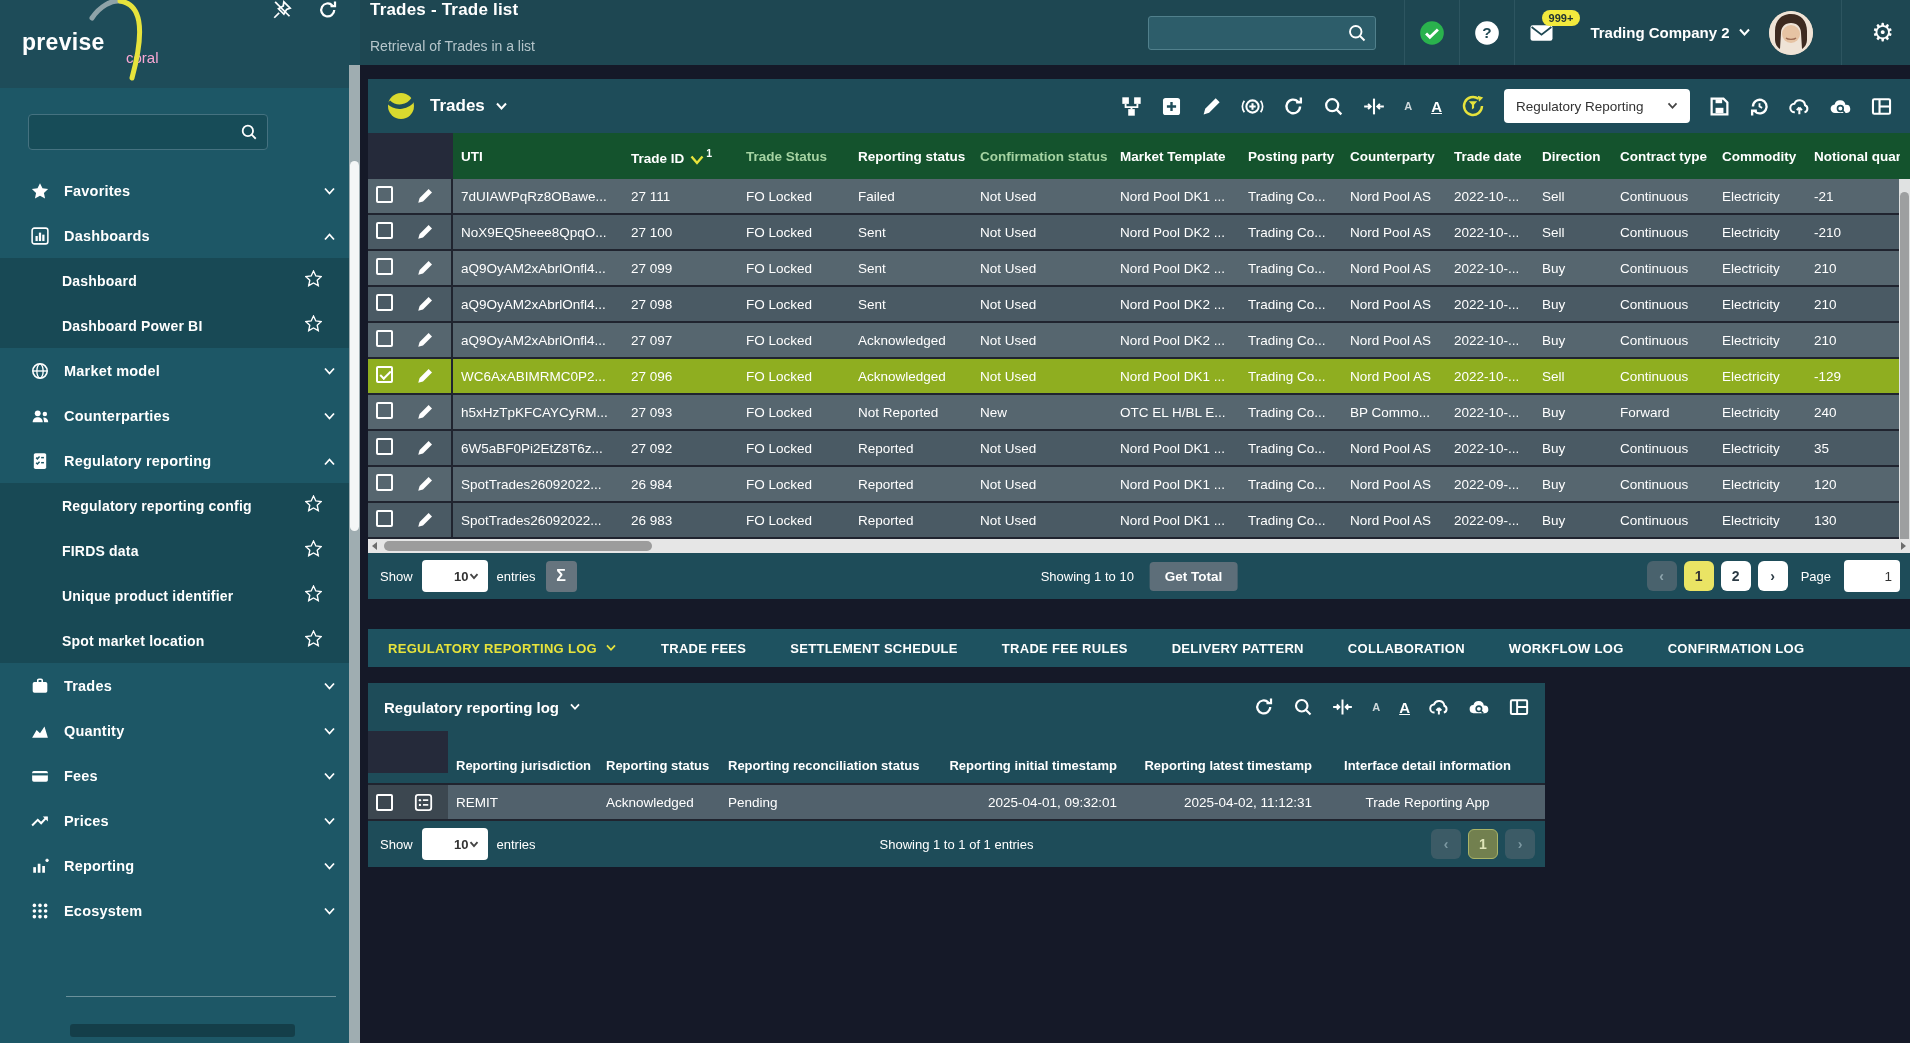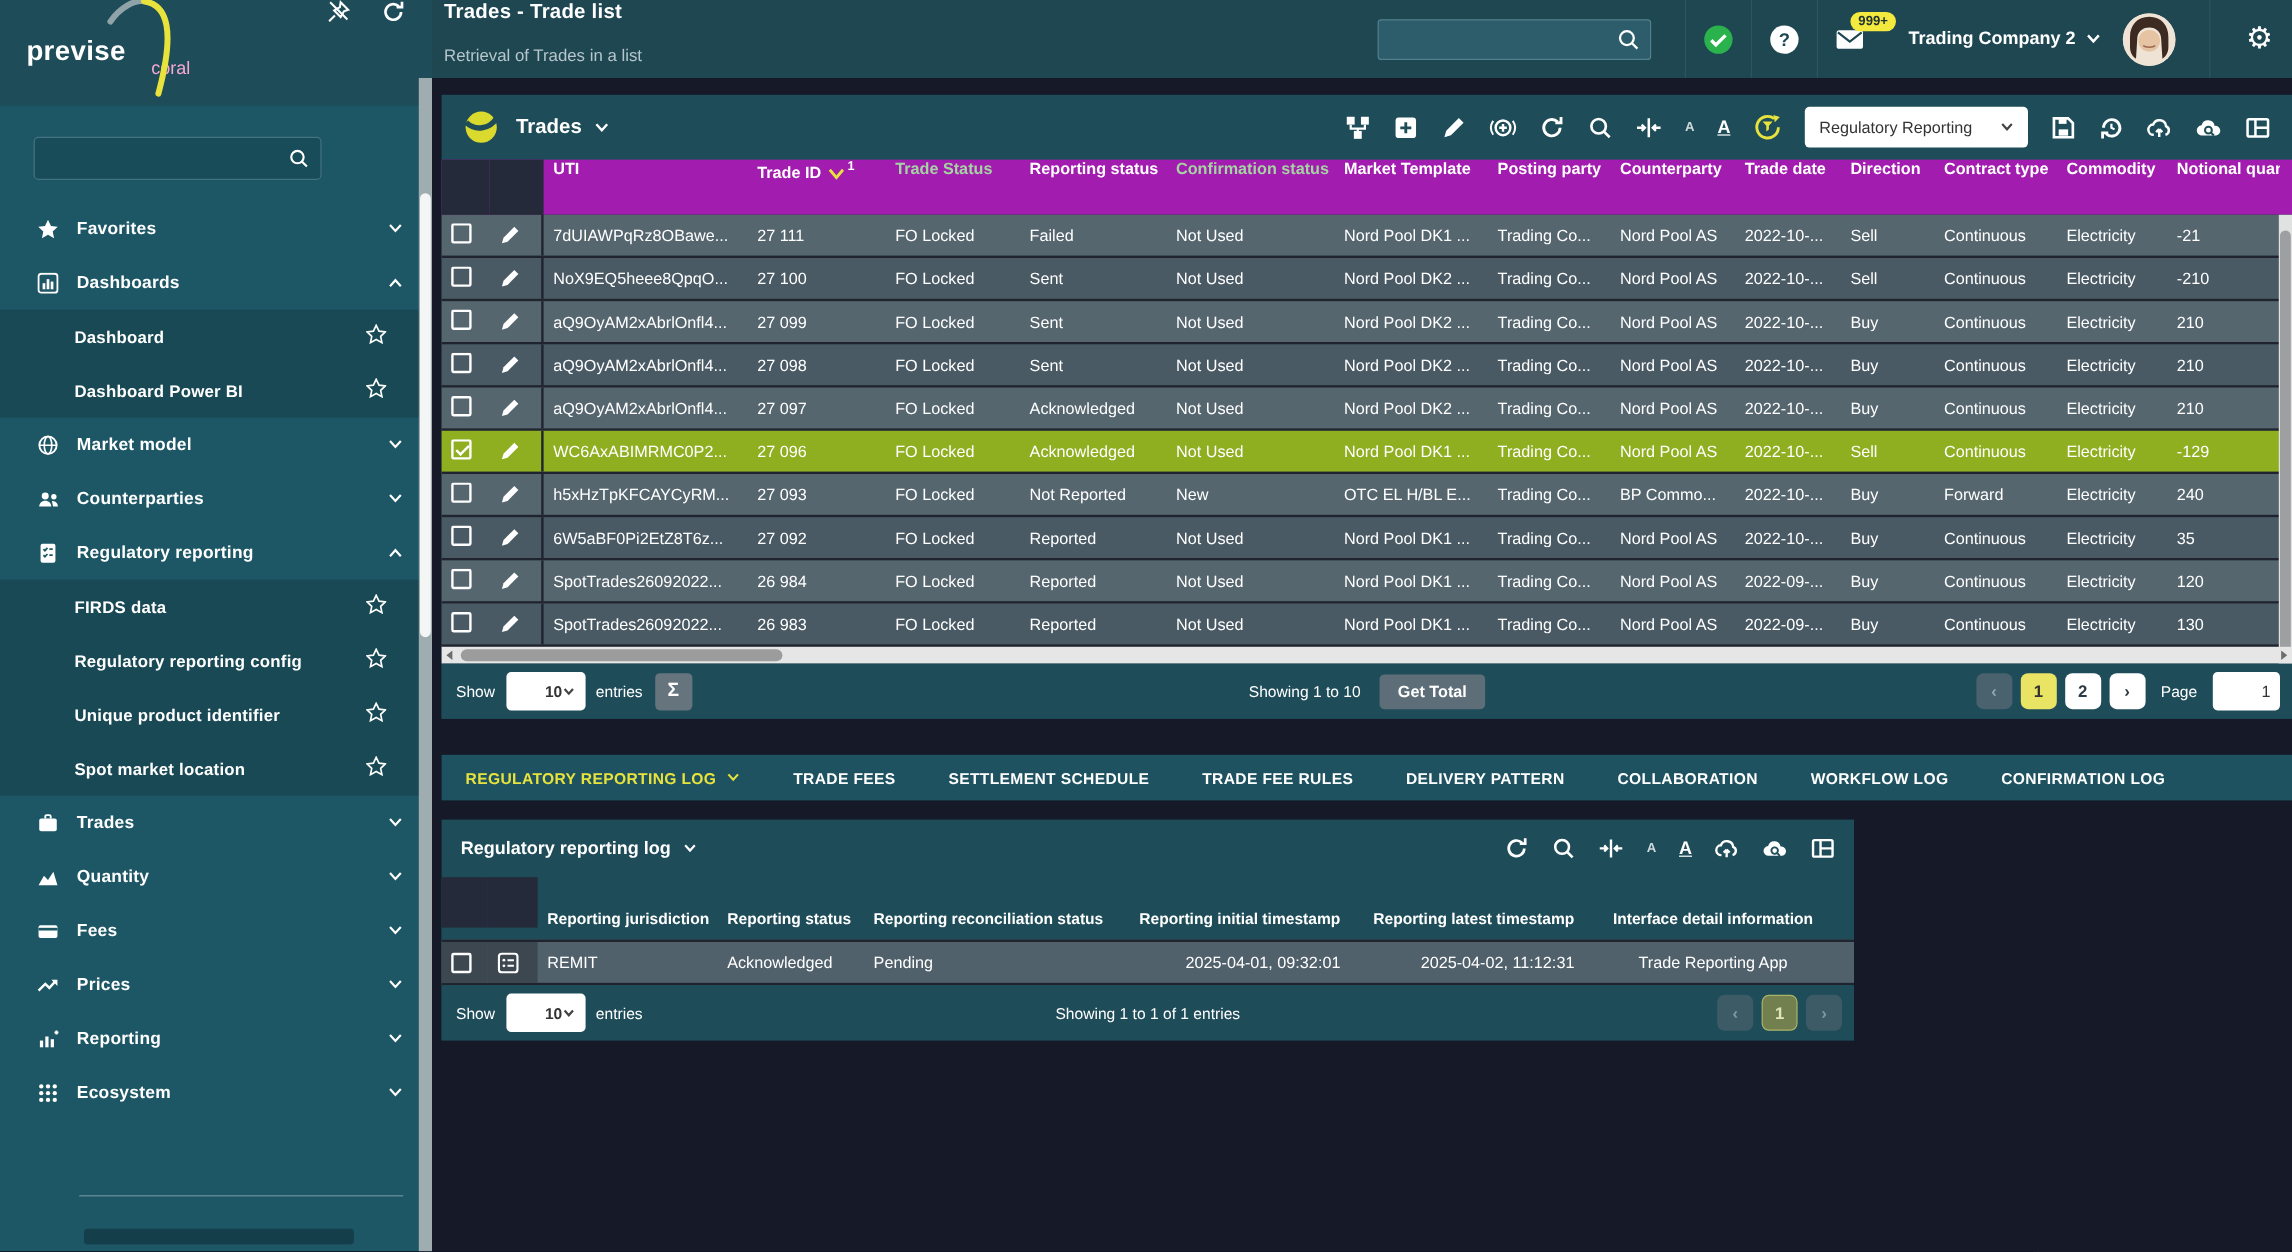--- a/index.html
+++ b/index.html
@@ -53,21 +53,21 @@
   .panel{background:#1e4c59}
   .trades-panel{margin-top:14px;width:1542px;position:relative}
   .panel-head{height:54px;display:flex;align-items:center;padding:0 18px}
   .panel-title{font-size:17px;font-weight:700;margin:0 10px 0 14px}
   .toolbar{margin-left:auto;display:flex;align-items:center;gap:19px}
   .tsel{display:flex;align-items:center;justify-content:space-between;width:186px;height:34px;background:#fff;
         color:#333;border-radius:4px;padding:0 12px;font-size:13.5px;cursor:pointer}
   .fontA{font-size:11px;color:#cfd9dc;font-weight:700}
   .fontAu{font-size:15px;font-weight:700;text-decoration:underline}
 
-  .thead{display:flex;height:46px;background:#a21caf;font-weight:700;font-size:13.5px}
+  .thead{display:flex;height:46px;align-items:center;background:#14532d;font-weight:700;font-size:13.5px}
   .cell{flex:none;padding:0 8px;white-space:nowrap;overflow:hidden}
   .darkcell{background:#252a3a;height:100%}
   .green{color:#a5d3a2}
   .c-sel{width:40px}.c-edit{width:45px}.c-uti{width:170px}.c-id{width:115px}.c-status{width:112px}
   .c-rep{width:122px}.c-conf{width:140px}.c-mt{width:128px}.c-pp{width:102px}.c-cp{width:104px}
   .c-td{width:88px}.c-dir{width:78px}.c-ct{width:102px}.c-com{width:92px}.c-nq{width:94px}
   .rows{background:#20242f}
   .trow{display:flex;align-items:center;height:36px;border-bottom:2px solid #20242f;background:#4a5a64;
         font-size:13.5px;font-weight:400}
   .rows .trow:nth-child(odd){background:#56666f}
@@ -235,27 +235,27 @@
               <path d="M4.6 9.5l1.1 1.1 1.9-2" stroke="#1d5766" stroke-width="1.3" fill="none"></path>
               <line x1="9" y1="9.5" x2="11.5" y2="9.5" stroke="#1d5766" stroke-width="1.3"></line>
             </svg>
           </span>
         <span class="nlabel">Regulatory reporting</span>
         <span class="chev"><svg width="13" height="9" viewBox="0 0 12 9">
               <path d="M1.5 7.5L6 2.5l4.5 5" stroke="#fff" stroke-width="1.8" fill="none"></path>
             </svg></span>
       </div>
       <div class="nav-row nav-child">
-        <span class="nlabel">FIRDS data</span>
+        <span class="nlabel">Regulatory reporting config</span>
         <span class="star"><svg width="17" height="17" viewBox="0 0 16 16">
               <polygon points="8,1 10.2,5.6 15.2,6.2 11.5,9.7 12.5,14.7 8,12.2 3.5,14.7 4.5,9.7 0.8,6.2 5.8,5.6" fill="none" stroke="#fff" stroke-width="1.3"></polygon>
             </svg></span>
       </div>
       <div class="nav-row nav-child">
-        <span class="nlabel">Regulatory reporting config</span>
+        <span class="nlabel">FIRDS data</span>
         <span class="star"><svg width="17" height="17" viewBox="0 0 16 16">
               <polygon points="8,1 10.2,5.6 15.2,6.2 11.5,9.7 12.5,14.7 8,12.2 3.5,14.7 4.5,9.7 0.8,6.2 5.8,5.6" fill="none" stroke="#fff" stroke-width="1.3"></polygon>
             </svg></span>
       </div>
       <div class="nav-row nav-child">
         <span class="nlabel">Unique product identifier</span>
         <span class="star"><svg width="17" height="17" viewBox="0 0 16 16">
               <polygon points="8,1 10.2,5.6 15.2,6.2 11.5,9.7 12.5,14.7 8,12.2 3.5,14.7 4.5,9.7 0.8,6.2 5.8,5.6" fill="none" stroke="#fff" stroke-width="1.3"></polygon>
             </svg></span>
       </div>

